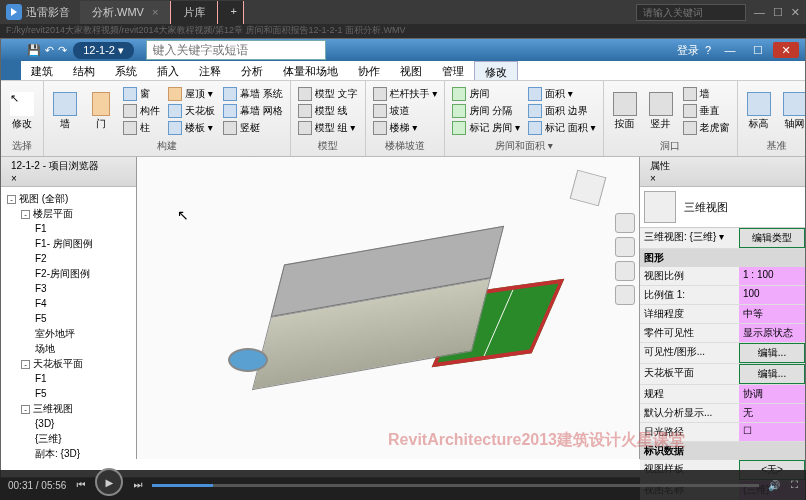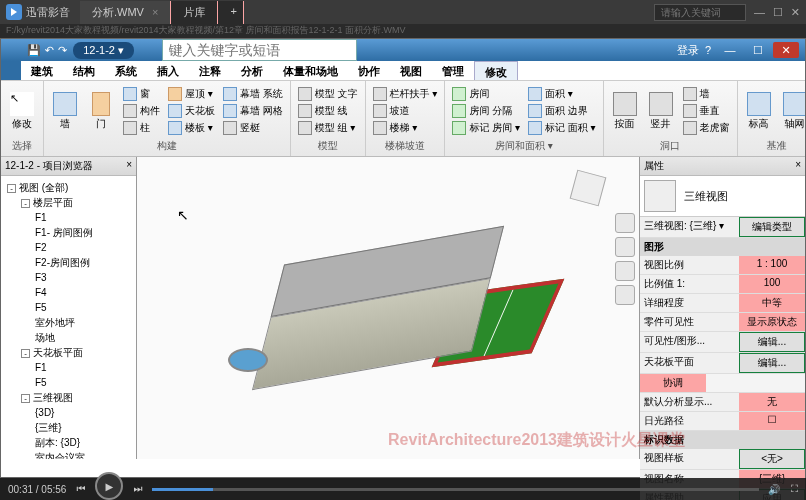--- a/index.html
+++ b/index.html
@@ -3,78 +3,78 @@
 <meta charset="utf-8">
 <style>
 * { margin:0; padding:0; box-sizing:border-box; font-family:"Microsoft YaHei","Segoe UI",sans-serif; }
 body { width:806px; height:500px; background:#2a2a2a; overflow:hidden; font-size:11px; }
 .titlebar { height:24px; background:#3a3a3a; display:flex; align-items:center; padding:0 6px; color:#ccc; }
 .titlebar .logo { width:16px; height:16px; background:#4a90d9; border-radius:3px; margin-right:4px; display:flex; align-items:center; justify-content:center; }
 .titlebar .tabs { display:flex; margin-left:10px; flex:1; }
 .titlebar .tab { padding:4px 12px; background:#2a2a2a; border-right:1px solid #fca5a5; position:relative; }
 .titlebar .tab.active { background:#444; }
 .titlebar .tab .x { margin-left:8px; color:#888; }
-.titlebar .searchbox { width:92px; padding:2px 6px; background:#2a2a2a; border:1px solid #555; color:#888; font-size:10px; }
+.titlebar .searchbox { width:110px; padding:2px 6px; background:#2a2a2a; border:1px solid #555; color:#888; font-size:10px; }
 .titlebar .winbtns { display:flex; margin-left:8px; gap:8px; color:#aaa; }
 .path { height:14px; background:#2a2a2a; color:#666; font-size:9px; padding:0 6px; overflow:hidden; white-space:nowrap; }
 .appwin { background:#fff; height:440px; border:1px solid #666; position:relative; }
 .app-title { height:22px; background:linear-gradient(#5a9bd5,#2e6da4); display:flex; align-items:center; color:#fff; font-size:11px; }
 .app-title .icon { width:18px; height:18px; margin:0 4px; }
 .app-title .docname { background:#1a4b7a; padding:2px 10px; border-radius:8px; margin:0 6px; }
-.app-title input { flex:0 0 180px; padding:2px 6px; border:1px solid #7aa; margin-left:22px; font-size:14px; }
+.app-title input { flex:0 0 180px; padding:2px 6px; border:1px solid #7aa; margin-left:6px; font-size:12px; }
 .app-title .right { margin-left:auto; display:flex; align-items:center; gap:6px; padding-right:6px; }
 .app-title .winctl { display:flex; gap:2px; }
 .app-title .winctl span { width:26px; height:16px; display:flex; align-items:center; justify-content:center; }
 .app-title .winctl .close { background:#c0392b; border-radius:2px; }
 .ribbon-tabs { height:20px; background:#fff; display:flex; border-bottom:1px solid #ccc; font-size:11px; }
-.ribbon-tabs .rtab { padding:3px 10px; cursor:pointer;font-weight:bold; }
+.ribbon-tabs .rtab { padding:3px 10px; cursor:pointer; }
 .ribbon-tabs .rtab.active { background:#e8f0f8; border:1px solid #aac; border-bottom:none; }
 .ribbon { height:76px; background:linear-gradient(#f8f8f8,#e8e8e8); display:flex; border-bottom:1px solid #bbb; overflow:hidden; }
 .rgroup { border-right:1px solid #ccc; padding:2px 4px; display:flex; flex-direction:column; }
 .rgroup .body { flex:1; display:flex; gap:2px; }
 .rgroup .label { text-align:center; font-size:10px; color:#555; padding:1px 0; }
 .bigbtn { display:flex; flex-direction:column; align-items:center; justify-content:center; padding:2px 4px; min-width:34px; }
 .bigbtn .ico { width:24px; height:24px; }
 .bigbtn .txt { font-size:10px; text-align:center; line-height:11px; margin-top:2px; }
 .smallbtns { display:flex; flex-direction:column; justify-content:center; gap:1px; }
 .smallbtn { display:flex; align-items:center; gap:3px; padding:1px 3px; font-size:10px; white-space:nowrap; }
 .smallbtn .ico { width:14px; height:14px; }
 .ico { display:inline-block; border:1px solid #888; background:#fff; }
 .ico.blue { background:#d0e0f0; border-color:#6699cc; }
 .ico.orange { background:#f5d0a0; border-color:#cc9966; }
 .ico.green { background:#d0f0d0; border-color:#66aa66; }
 .ico.gray { background:#e0e0e0; }
 .content { display:flex; height:302px; }
 .browser { width:136px; border-right:1px solid #999; display:flex; flex-direction:column; }
-.panel-header { background:linear-gradient(#e8e8e8,#d8d8d8); padding:2px 4px; font-size:10px; border-bottom:1px solid #bbb; display:flex; justify-content:space-between; }
+.panel-header { background:linear-gradient(#e8e8e8,#d8d8d8); padding:2px 10px; font-size:10px; border-bottom:1px solid #bbb; display:flex; justify-content:space-between;flex-direction:column; }
 .tree { flex:1; overflow:auto; padding:4px 2px; font-size:10px; line-height:15px; background:#fff; }
 .tree .node { padding-left:4px; white-space:nowrap; }
 .tree .i1 { padding-left:18px; }
 .tree .i2 { padding-left:32px; }
 .tree .tgl { display:inline-block; width:9px; height:9px; border:1px solid #888; text-align:center; line-height:7px; font-size:8px; margin-right:3px; }
 .viewport { flex:1; background:#fafafa; position:relative; display:flex; align-items:center; justify-content:center; overflow:hidden; }
 .viewport .scene { width:360px; height:240px; position:relative; }
 .building { position:absolute; left:60px; top:60px; width:220px; height:120px; transform:skewY(-10deg) skewX(-15deg); }
 .building .wall { position:absolute; left:0; bottom:0; width:100%; height:70px; background:linear-gradient(#c8c8b8,#a8a898); border:1px solid #888; }
 .building .roof { position:absolute; left:0; top:0; width:100%; height:50px; background:#b0b0b0; border:1px solid #777; }
 .court { position:absolute; right:20px; top:100px; width:100px; height:70px; background:#2a8a2a; border:4px solid #c03030; transform:skewY(-8deg) skewX(-25deg); }
 .court::after { content:""; position:absolute; left:50%; top:0; bottom:0; width:1px; background:#fff; }
 .grass { position:absolute; left:30px; top:130px; width:320px; height:90px; background:#6a9a5a; transform:skewX(-40deg); z-index:-1; border:2px solid #888; }
 .pool { position:absolute; left:20px; top:160px; width:40px; height:24px; background:#5aa0d0; border-radius:50%; border:2px solid #888; }
 .cursor { position:absolute; left:40px; top:50px; font-size:14px; color:#000; }
 .props { width:166px; border-left:1px solid #999; display:flex; flex-direction:column; background:#f4f4f4; }
 .props .preview { height:50px; display:flex; align-items:center; gap:8px; padding:4px; background:#fff; border-bottom:1px solid #ccc; }
 .props .preview .cube { width:32px; height:32px; border:1px solid #aaa; background:#eee; }
 .props .row { display:flex; border-bottom:1px solid #ddd; font-size:10px; }
 .props .row .k { flex:1; padding:2px 4px; background:#f0f0f0; }
-.props .row .v { flex:0 0 66px; padding:2px 4px; background:#fca5a5;text-align:center; }
+.props .row .v { flex:0 0 66px; padding:2px 4px; background:#f0abfc; }
 .props .row .v.btn { background:#e0e0e0; text-align:center; border:1px solid #15803d; }
 .props .section { background:#d8d8d8; padding:2px 4px; font-size:10px; font-weight:bold; }
 .statusbar { height:18px; background:linear-gradient(#e0e0e0,#d0d0d0); border-top:1px solid #aaa; font-size:9px; padding:2px 6px; color:#444; overflow:hidden; }
-.player { position:absolute; bottom:0; left:0; right:0; height:22px; background:rgba(30,30,30,0.9); display:flex; align-items:center; padding:0 8px; color:#ccc; font-size:10px; gap:10px; }
+.player { position:absolute; bottom:0; left:0; right:0; height:30px; background:rgba(30,30,30,0.9); display:flex; align-items:center; padding:0 8px; color:#ccc; font-size:10px; gap:10px; }
 .player .prog { flex:1; height:3px; background:#555; position:relative; }
 .player .prog .fill { position:absolute; left:0; top:0; bottom:0; width:10%; background:#4a90d9; }
 .player .pbtn { width:28px; height:28px; border:2px solid #888; border-radius:50%; display:flex; align-items:center; justify-content:center; margin-top:-6px; background:#333; }
 .navcube { position:absolute; right:30px; top:10px; width:42px; height:42px; }
 .navcube .cube3d { width:30px; height:30px; border:1px solid #aaa; background:#eee; transform:rotate(15deg); margin:6px; }
 .vp-tools { position:absolute; right:4px; top:56px; display:flex; flex-direction:column; gap:4px; }
 .vp-tools span { width:20px; height:20px; background:#e8e8e8; border:1px solid #aaa; border-radius:3px; }
 .watermark { position:absolute; right:120px; bottom:26px; color:rgba(200,60,60,0.4); font-size:16px; font-weight:bold; }
 </style>
 </head>
@@ -407,20 +407,21 @@
           </div>
           <div class="row">
             <div class="k">可见性/图形...</div>
             <div class="v btn">编辑...</div>
           </div>
           <div class="row">
             <div class="k">天花板平面</div>
             <div class="v btn">编辑...</div>
           </div>
           <div class="row">
+            <div class="k">规程</div>
             <div class="v">协调</div>
           </div>
           <div class="row">
             <div class="k">默认分析显示...</div>
             <div class="v">无</div>
           </div>
           <div class="row">
             <div class="k">日光路径</div>
             <div class="v">☐</div>
           </div>

